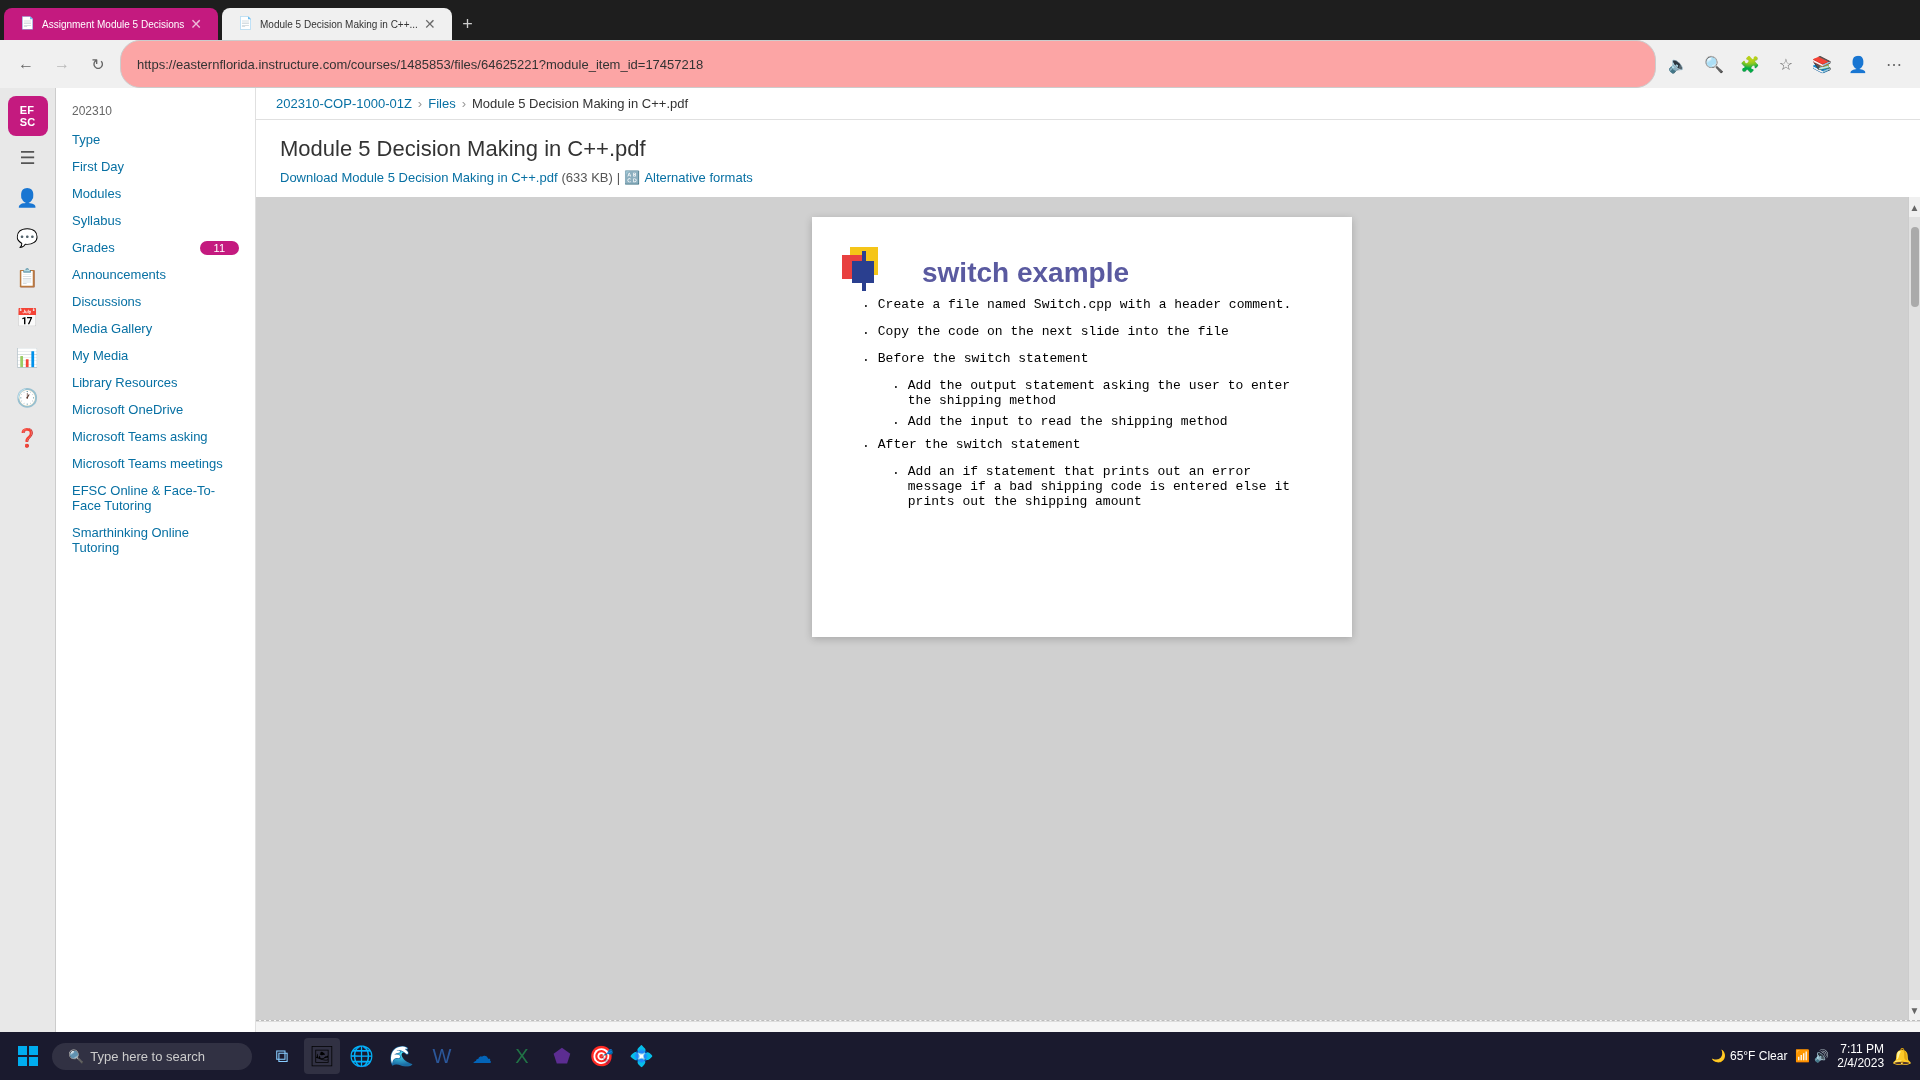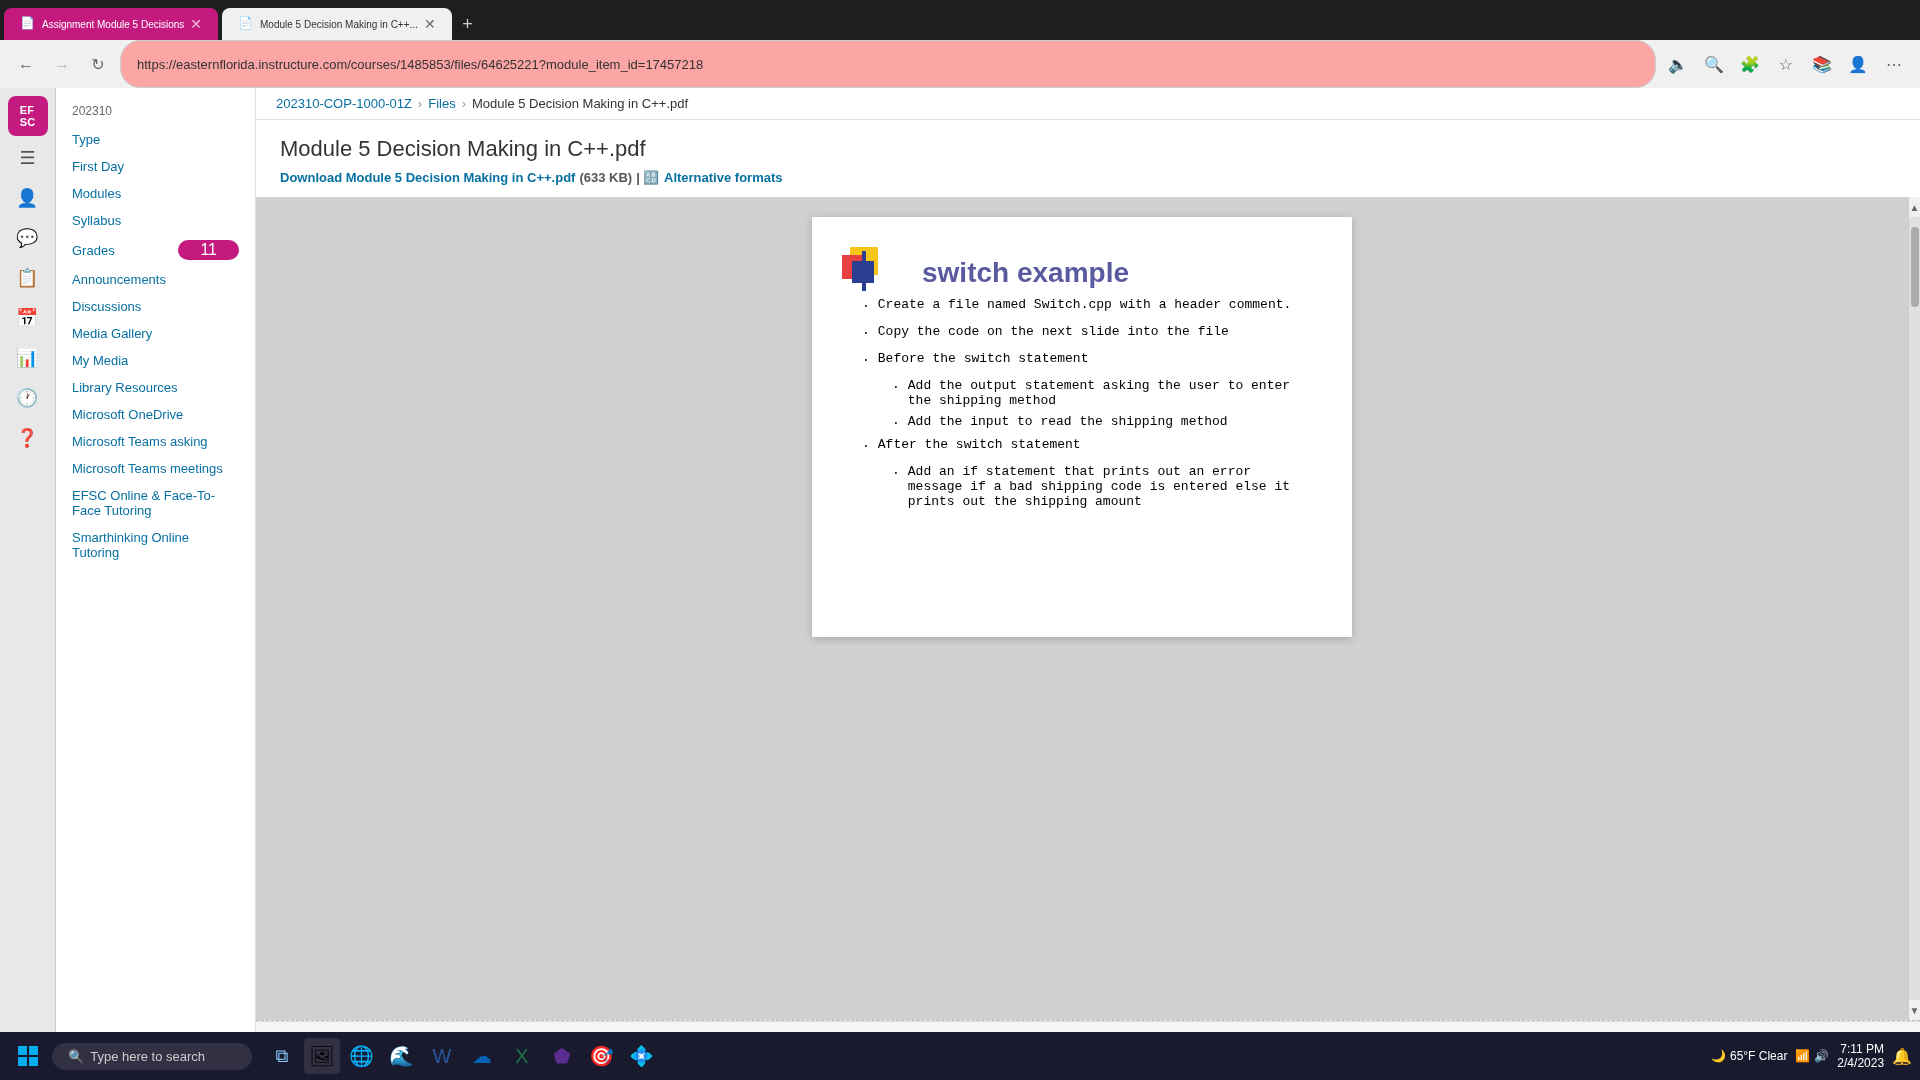--- a/index.html
+++ b/index.html
@@ -26,35 +26,35 @@
 
     
     .canvas-sidebar { width: 56px; background: #e8e8e8; display: flex; flex-direction: column; align-items: center; padding: 8px 0; gap: 4px; border-right: 1px solid #ccc; flex-shrink: 0; }
     .canvas-logo { width: 40px; height: 40px; background: #c41a7f; border-radius: 8px; display: flex; align-items: center; justify-content: center; color: white; font-weight: bold; font-size: 11px; }
     .canvas-icon { width: 36px; height: 36px; display: flex; align-items: center; justify-content: center; border-radius: 6px; cursor: pointer; color: #555; font-size: 18px; }
 
     
     .course-sidebar { width: 200px; background: #fff; border-right: 1px solid #e0e0e0; padding: 12px 0; overflow-y: auto; flex-shrink: 0; }
     .course-label { font-size: 12px; color: #666; padding: 4px 16px 8px; }
     .sidebar-link { display: flex; align-items: center; padding: 6px 16px; color: #0770a3; font-size: 13px; cursor: pointer; text-decoration: none; }
-    .sidebar-link .badge { background: #c41a7f; color: white; border-radius: 10px; font-size: 16px; padding: 1px 22px; margin-left: auto; }
+    .sidebar-link .badge { background: #c41a7f; color: white; border-radius: 10px; font-size: 11px; padding: 1px 14px; margin-left: auto; }
 
     
     .content-area { flex: 1; background: #f5f5f5; display: flex; flex-direction: column; overflow: hidden; }
 
     
     .breadcrumb-bar { background: white; padding: 8px 20px; border-bottom: 1px solid #e0e0e0; display: flex; align-items: center; gap: 6px; font-size: 13px; }
     .breadcrumb-link { color: #0770a3; cursor: pointer; }
     .breadcrumb-sep { color: #999; }
 
     
     .pdf-container { flex: 1; overflow: hidden; background: #f5f5f5; display: flex; flex-direction: column; }
     .pdf-header { background: white; padding: 16px 24px 12px; }
     .pdf-title { font-size: 22px; font-weight: 400; color: #333; margin-bottom: 8px; }
-    .pdf-meta { font-size: 13px; color: #555; display: flex; align-items: center; gap: 4px; font-weight: bold; }
+    .pdf-meta { font-size: 13px; color: #555; display: flex; align-items: center; gap: 4px; }
     .pdf-download-link { color: #0770a3; cursor: pointer; }
     .pdf-alt { color: #0770a3; cursor: pointer; display: flex; align-items: center; gap: 4px; }
 
     .pdf-viewer { flex: 1; background: #e8e8e8; display: flex; justify-content: center; align-items: flex-start; padding: 20px; overflow-y: auto; position: relative; }
 
     .pdf-slide { background: white; width: 540px; min-height: 420px; padding: 40px; box-shadow: 0 2px 8px rgba(0,0,0,0.2); position: relative; }
     .slide-logo { position: absolute; left: 30px; top: 30px; }
     .slide-logo-graphic { width: 50px; height: 50px; position: relative; }
     .slide-title { color: #5a5aa0; font-size: 28px; font-weight: 600; margin-bottom: 8px; padding-left: 70px; }
     .slide-content { font-family: 'Courier New', monospace; font-size: 13px; }

